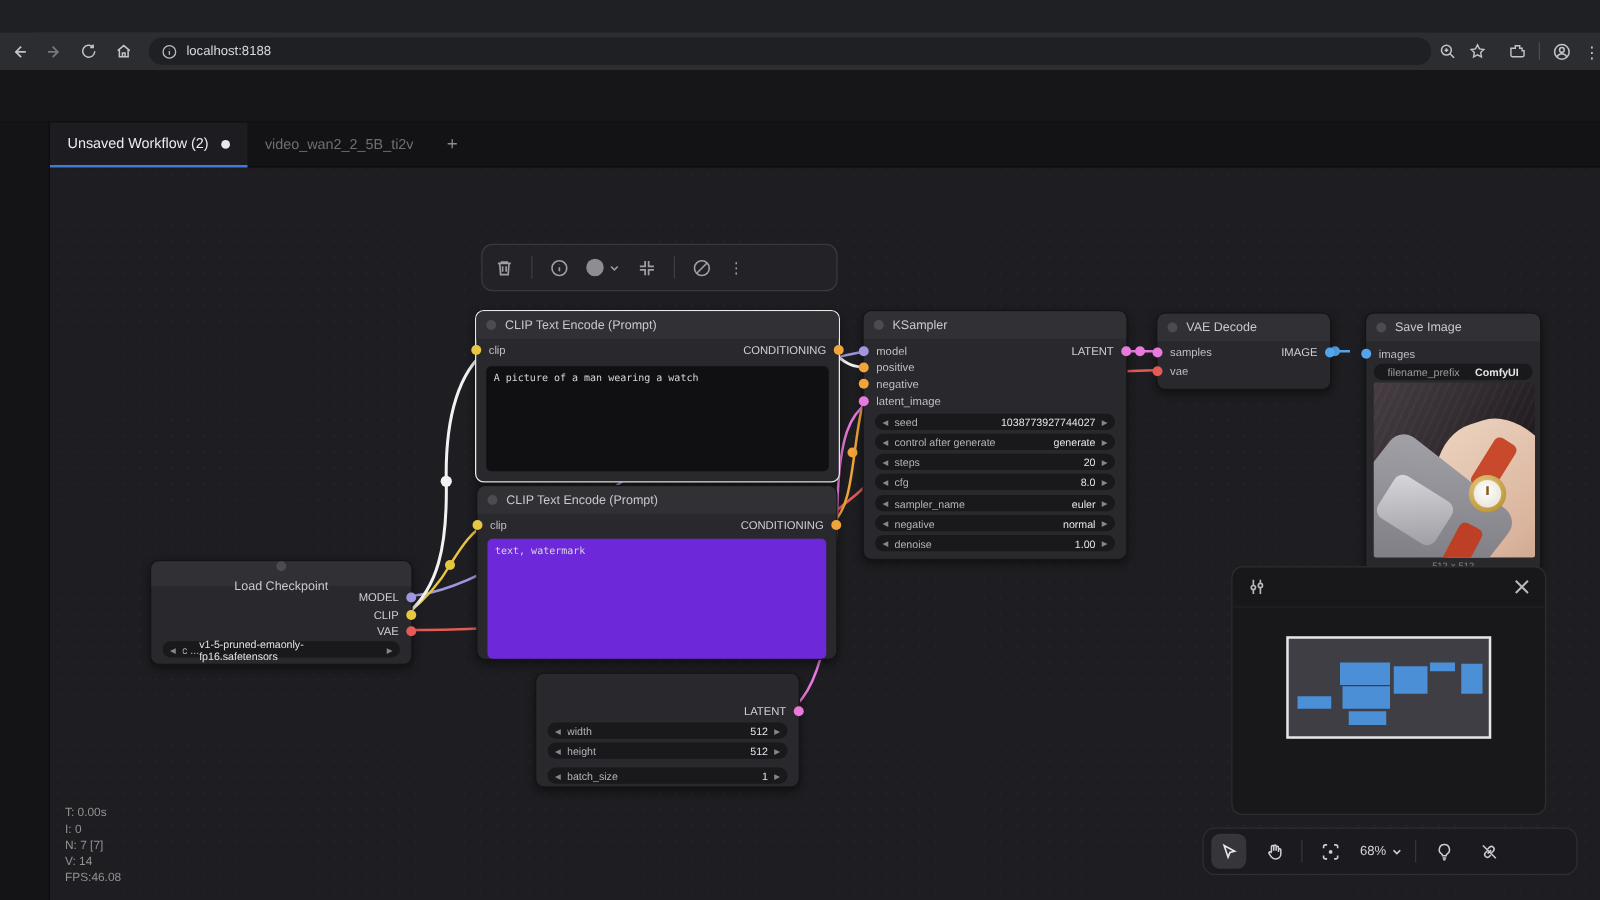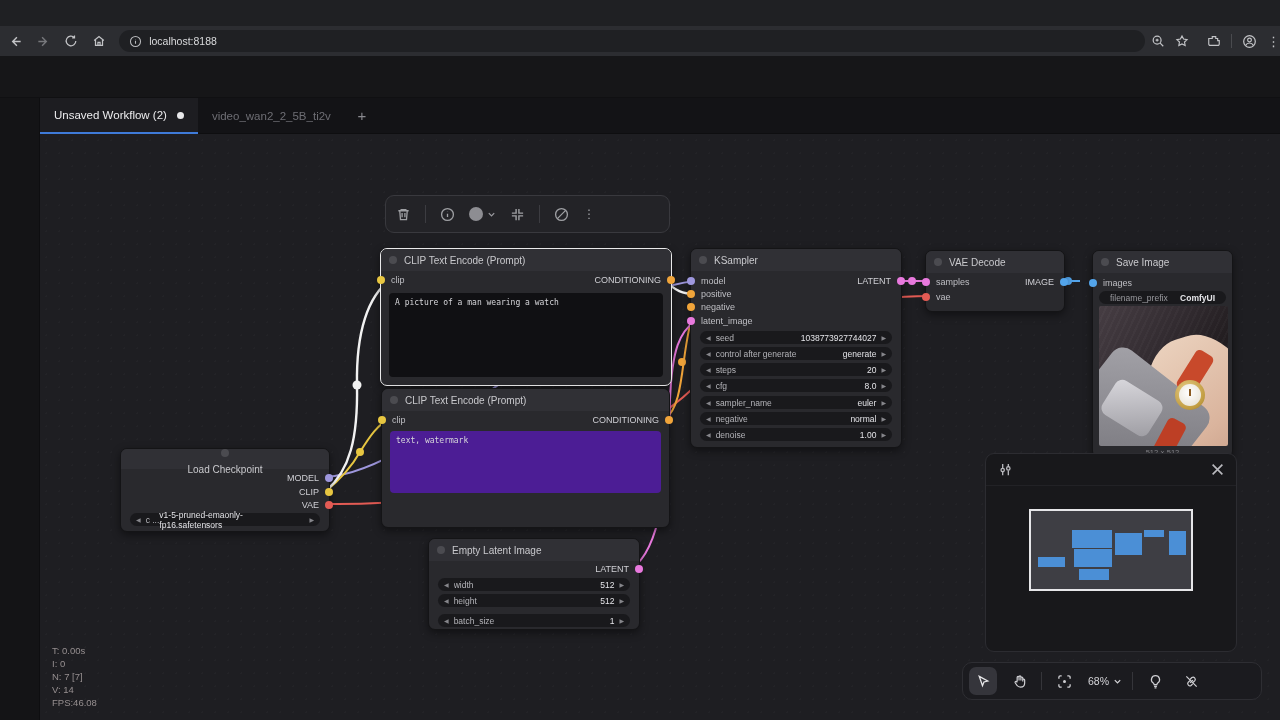--- a/index.html
+++ b/index.html
@@ -203,21 +203,21 @@
     <div class="ntitle">
       <span class="tdot"></span>
       <span>CLIP Text Encode (Prompt)</span>
     </div>
     <div class="slotrow" style="top:26px;">
       <span class="pdot inp" style="background:#e7c641;"></span>
       <span class="slot-in">clip</span>
       <span class="slot-out">CONDITIONING</span>
       <span class="pdot outp" style="background:#f0a43a;"></span>
     </div>
-    <div class="ta" style="top:42px;height:62px;background:#4c1d95;">text, watermark</div>
+    <div class="ta" style="top:42px;height:96px;background:#6d28d9;">text, watermark</div>
   </div>
 
   <div class="node" style="left:690px;top:248px;width:212px;height:200px;">
     <div class="ntitle">
       <span class="tdot"></span>
       <span>KSampler</span>
     </div>
     <div class="slotrow" style="top:27px;">
       <span class="pdot inp" style="background:#9e97dd;"></span>
       <span class="slot-in">model</span>
@@ -343,24 +343,20 @@
     </div>
     <div class="widget" style="top:64px;">
       <span class="warr">◀</span>
       <span class="wlabel" style="flex:0 0 auto;">c ...</span>
       <span class="wval" style="flex:1;text-align:left;">v1-5-pruned-emaonly-fp16.safetensors</span>
       <span class="warr">▶</span>
     </div>
   </div>
 
   <div class="node" style="left:428px;top:538px;width:212px;height:92px;">
-    <div class="ntitle">
-      <span class="tdot"></span>
-      <span>Empty Latent Image</span>
-    </div>
     <div class="slotrow" style="top:25px;">
       <span class="slot-out">LATENT</span>
       <span class="pdot outp" style="background:#e879dd;"></span>
     </div>
     <div class="widget" style="top:39px;">
       <span class="warr">◀</span>
       <span class="wlabel">width</span>
       <span class="wval">512</span>
       <span class="warr">▶</span>
     </div>

